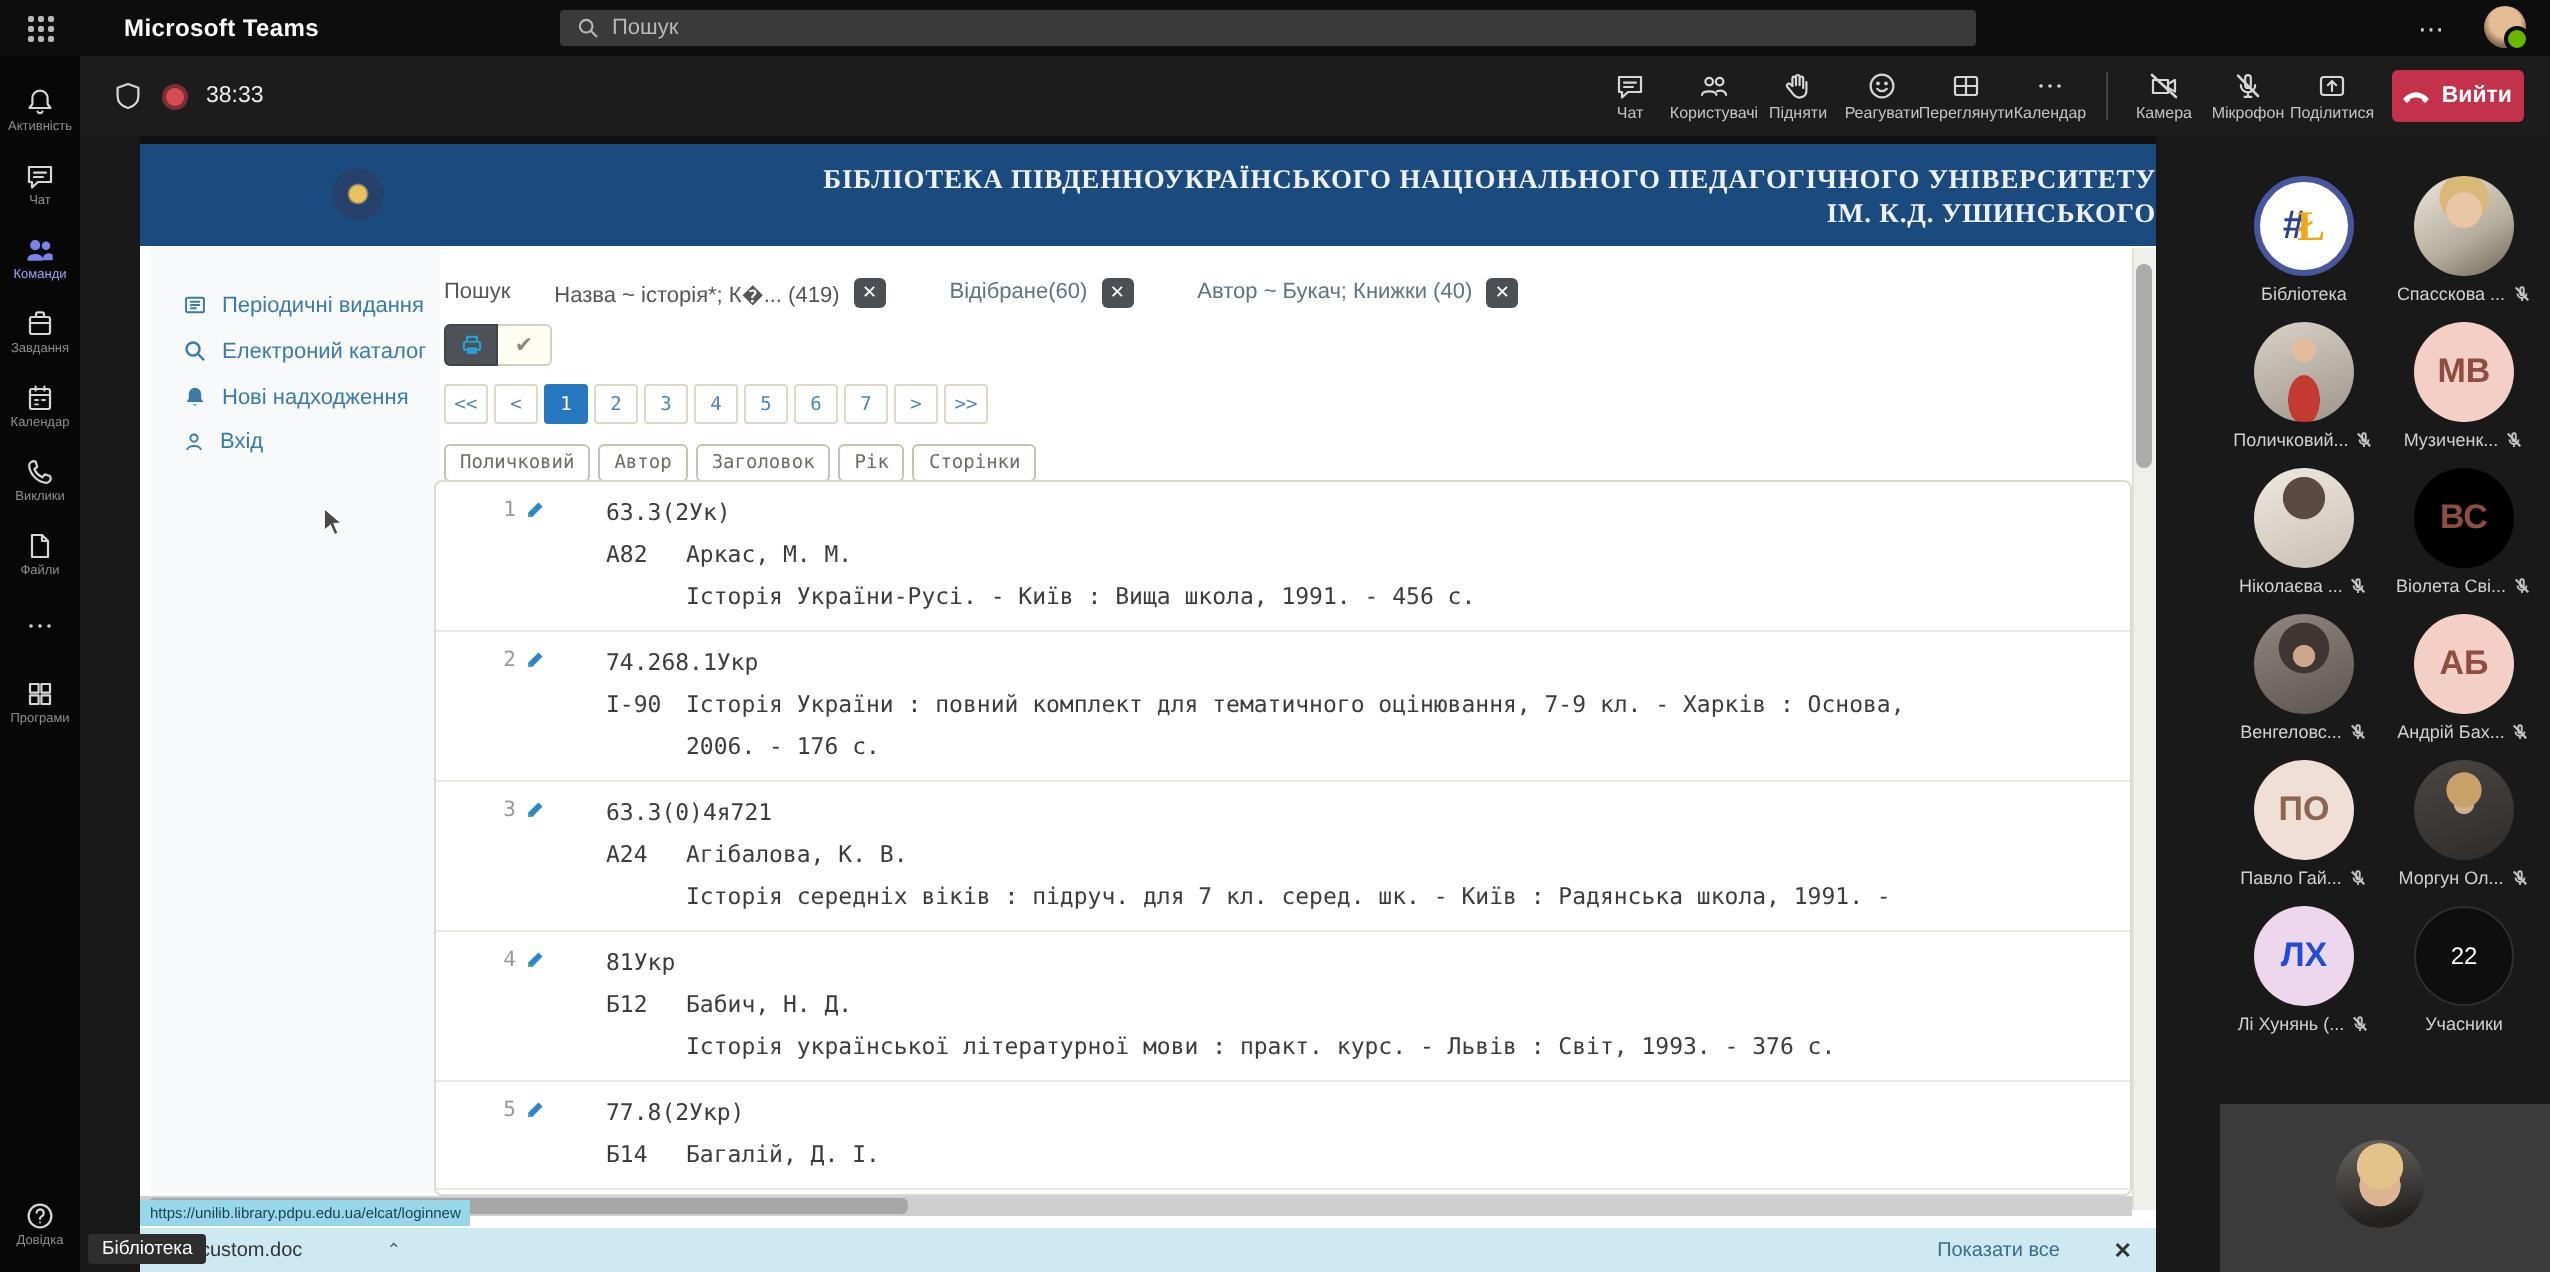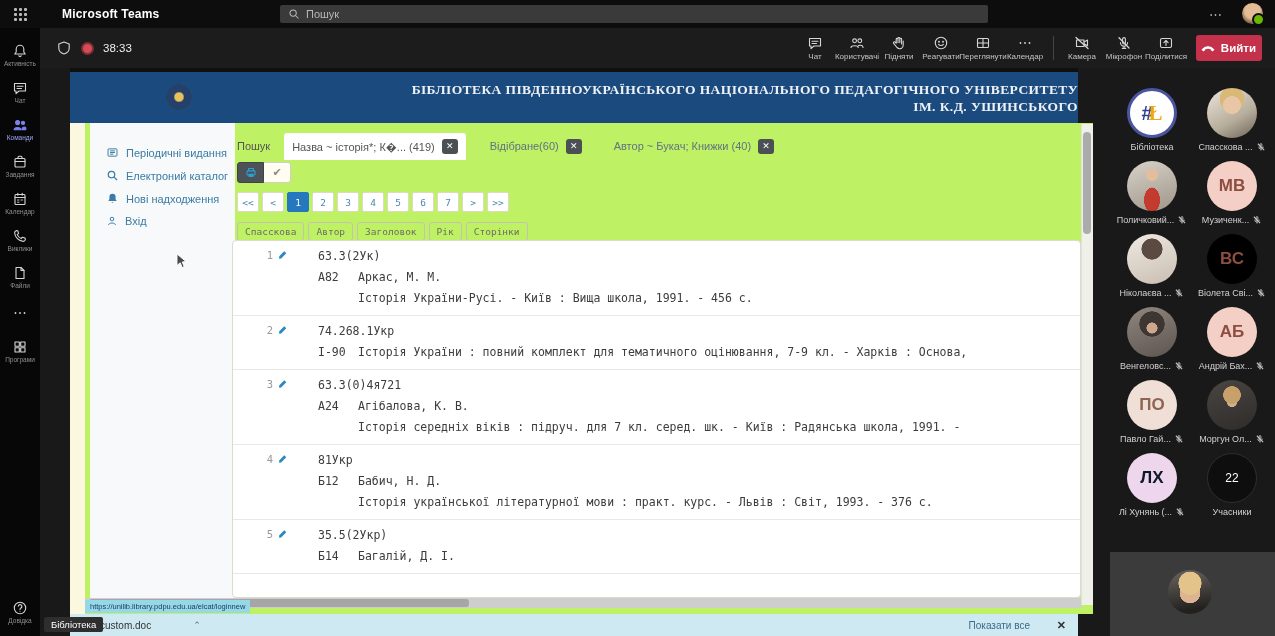--- a/index.html
+++ b/index.html
@@ -36,21 +36,21 @@
   .ritem.active .lbl{color:#9fa4f5;}
   .ritem.pinbottom{margin-top:auto;margin-bottom:6px;}
   
   .browser{position:absolute;left:70px;top:68px;width:1008px;height:568px;background:#fcf7df;z-index:10;}
   .topstrip{position:absolute;left:0;top:0;width:1008px;height:4px;background:#101010;}
   .banner{position:absolute;left:0;top:4px;width:1008px;height:51px;background:#1b4b7e;display:flex;align-items:center;}
   .emblem{position:absolute;left:96px;top:12px;width:26px;height:26px;border-radius:50%;
           background:radial-gradient(circle at 50% 50%,#e8c25a 0 22%,#24406b 30% 70%,#caa43a 78% 100%);}
   .banner-text{width:100%;padding-left:70px;text-align:right;color:#eef1f7;
                font-family:"Liberation Serif",serif;font-weight:bold;font-size:13.5px;line-height:17px;letter-spacing:.4px;}
-  .page{position:absolute;left:0;top:55px;width:1008px;height:491px;background:#bef264;overflow:hidden;margin-left:15px;}
+  .page{position:absolute;left:0;top:55px;width:1008px;height:491px;background:#ffffff;overflow:hidden;}
   
   .menu{position:absolute;left:5px;top:0px;width:145px;height:477px;background:#f7f9fb;border-radius:0 0 4px 4px;padding-top:18px;box-sizing:border-box;}
   .mitem{display:flex;align-items:center;gap:7px;color:#3a7ca5;font-size:11px;padding:5px 0 5px 16px;cursor:pointer;white-space:nowrap;}
   .cursor{position:absolute;left:90px;top:130px;z-index:50;}
   
   .filters{position:absolute;left:152px;top:9px;height:28px;display:flex;align-items:center;}
   .ftab-label{color:#555;font-size:11px;margin-right:14px;}
   .ftab{display:flex;align-items:center;gap:7px;font-size:11px;color:#5f7380;padding:6px 8px;cursor:pointer;}
   .ftab.active{background:#ffffff;border-radius:3px 3px 0 0;color:#555;}
   .fx{width:16px;height:15px;background:#4a5054;border-radius:3px;color:#fff;font-size:9px;display:flex;align-items:center;justify-content:center;cursor:pointer;} .gap2{width:12px;}
@@ -437,21 +437,21 @@
           <span class="pg">2</span>
           <span class="pg">3</span>
           <span class="pg">4</span>
           <span class="pg">5</span>
           <span class="pg">6</span>
           <span class="pg">7</span>
           <span class="pg">&gt;</span>
           <span class="pg">&gt;&gt;</span>
         </div>
       <div class="columns" id="columns">
-          <button class="colbtn">Спасскова</button>
+          <button class="colbtn">Поличковий</button>
           <button class="colbtn">Автор</button>
           <button class="colbtn">Заголовок</button>
           <button class="colbtn">Рік</button>
           <button class="colbtn">Сторінки</button>
         </div>
       <div class="results" id="results">
           <div class="row">
             <div class="rnumwrap">
               <span class="rnum">1</span>
               <span>
@@ -479,20 +479,21 @@
                   <path d="M3,10 v3 h3 z" fill="#35b8a8"></path>
                 </svg>
               </span>
             </div>
             <div class="rcontent">
               <div>74.268.1Укр</div>
               <div class="shelfline">
                 <span class="shelf">І-90</span>
                 <span>Історія України : повний комплект для тематичного оцінювання, 7-9 кл. - Харків : Основа,</span>
               </div>
+              <div class="cont">2006. - 176 с.</div>
             </div>
           </div>
           <div class="row">
             <div class="rnumwrap">
               <span class="rnum">3</span>
               <span>
                 <svg width="11" height="12" viewBox="0 0 16 16">
                   <path d="M10.5,2.5 l3,3 L6,13 H3 v-3 z" fill="#2f86c4"></path>
                   <path d="M3,10 v3 h3 z" fill="#35b8a8"></path>
                 </svg>
@@ -530,21 +531,21 @@
             <div class="rnumwrap">
               <span class="rnum">5</span>
               <span>
                 <svg width="11" height="12" viewBox="0 0 16 16">
                   <path d="M10.5,2.5 l3,3 L6,13 H3 v-3 z" fill="#2f86c4"></path>
                   <path d="M3,10 v3 h3 z" fill="#35b8a8"></path>
                 </svg>
               </span>
             </div>
             <div class="rcontent">
-              <div>35.5(2Укр)</div>
+              <div>77.8(2Укр)</div>
               <div class="shelfline">
                 <span class="shelf">Б14</span>
                 <span>Багалій, Д. І.</span>
               </div>
             </div>
           </div>
         </div>
       <div class="vscroll">
           <div class="vthumb"></div>
         </div>
@@ -686,21 +687,21 @@
           <span>
             <svg width="10" height="10" viewBox="0 0 16 16" fill="none" stroke="#c4c4c4" stroke-width="1.5">
               <rect x="6.6" y="2.6" width="2.8" height="6.4" rx="1.4"></rect>
               <path d="M4.4,7.6 a3.6,3.6 0 0 0 7.2,0 M8,11.2 V13.6"></path>
               <path d="M3,2.8 L13,13" stroke-width="1.8"></path>
             </svg>
           </span>
         </div>
       </div>
       <div class="ptile">
-        <div class="pav initials" style="background: rgb(238, 215, 236); color: #0f172a;">ЛХ</div>
+        <div class="pav initials" style="background: rgb(238, 215, 236); color: #1d4ed8;">ЛХ</div>
         <div class="pname">
           <span>Лі Хунянь (...</span>
           <span>
             <svg width="10" height="10" viewBox="0 0 16 16" fill="none" stroke="#c4c4c4" stroke-width="1.5">
               <rect x="6.6" y="2.6" width="2.8" height="6.4" rx="1.4"></rect>
               <path d="M4.4,7.6 a3.6,3.6 0 0 0 7.2,0 M8,11.2 V13.6"></path>
               <path d="M3,2.8 L13,13" stroke-width="1.8"></path>
             </svg>
           </span>
         </div>

